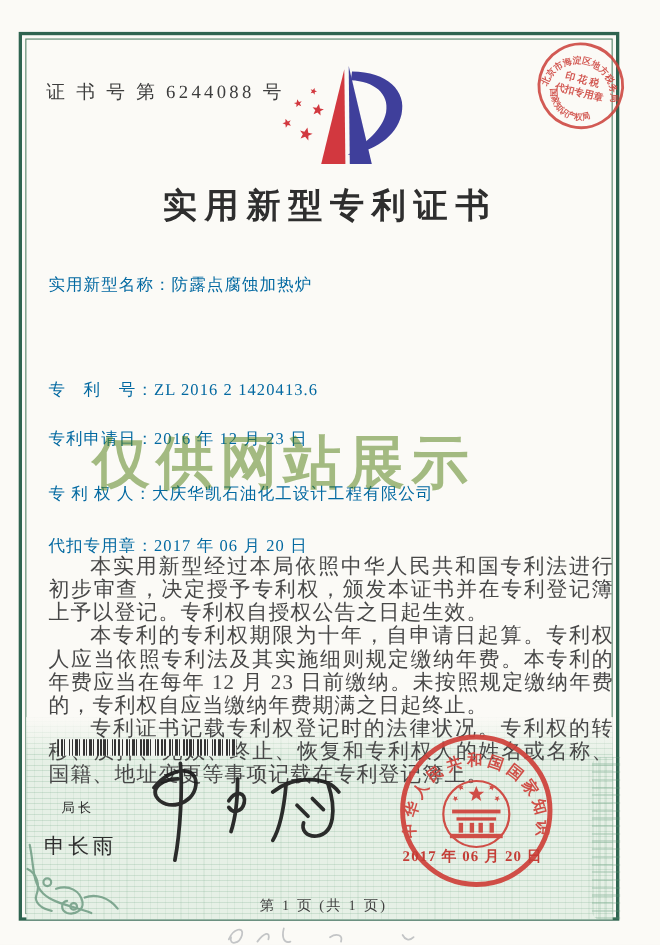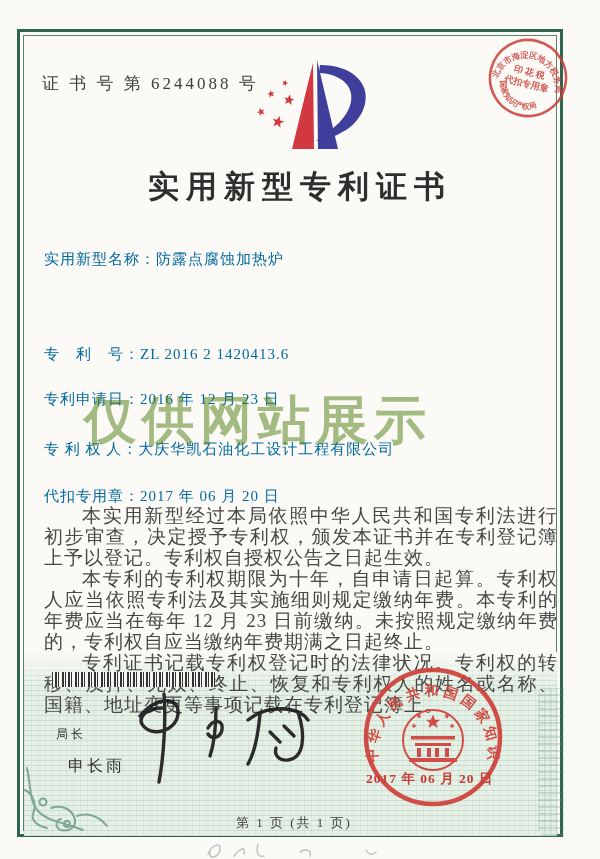--- a/index.html
+++ b/index.html
@@ -64,21 +64,21 @@
     position:absolute;left:52px;top:672px;width:163px;height:15px;
     background:
       repeating-linear-gradient(90deg,
         #333 0 1.5px, #f4f6f2 1.5px 3px,
         #333 3px 5.5px, #f4f6f2 5.5px 6.5px,
         #333 6.5px 7.5px, #f4f6f2 7.5px 10.5px,
         #333 10.5px 12px, #f4f6f2 12px 13px);
     z-index:3;
   }
   .director-title{position:absolute;left:56px;top:726px;font-size:12px;letter-spacing:3px;color:#2f2f2f;z-index:3;}
-  .director-name{position:absolute;left:68px;top:756px;font-size:16px;letter-spacing:3px;color:#2f2f2f;z-index:3;}
+  .director-name{position:absolute;left:40px;top:756px;font-size:19px;letter-spacing:3px;color:#2f2f2f;z-index:3;}
   .signature{position:absolute;left:112px;top:686px;width:210px;height:102px;z-index:4;}
   .seal{position:absolute;left:362px;top:666px;width:142px;height:142px;z-index:3;opacity:.93;}
   .seal-date{
     position:absolute;left:366px;top:770px;z-index:4;
     font-size:13.5px;font-weight:bold;color:#c43d36;letter-spacing:1px;white-space:nowrap;
   }
   .flourish-left{position:absolute;left:21px;top:764px;width:92px;height:72px;z-index:2;}
   .flourish-right{position:absolute;left:538px;top:688px;width:26px;height:148px;z-index:2;
     background:repeating-linear-gradient(0deg, rgba(90,150,115,.45) 0 2px, rgba(255,255,255,0) 2px 7px),
                repeating-linear-gradient(90deg, rgba(90,150,115,.25) 0 2px, rgba(255,255,255,0) 2px 6px);

